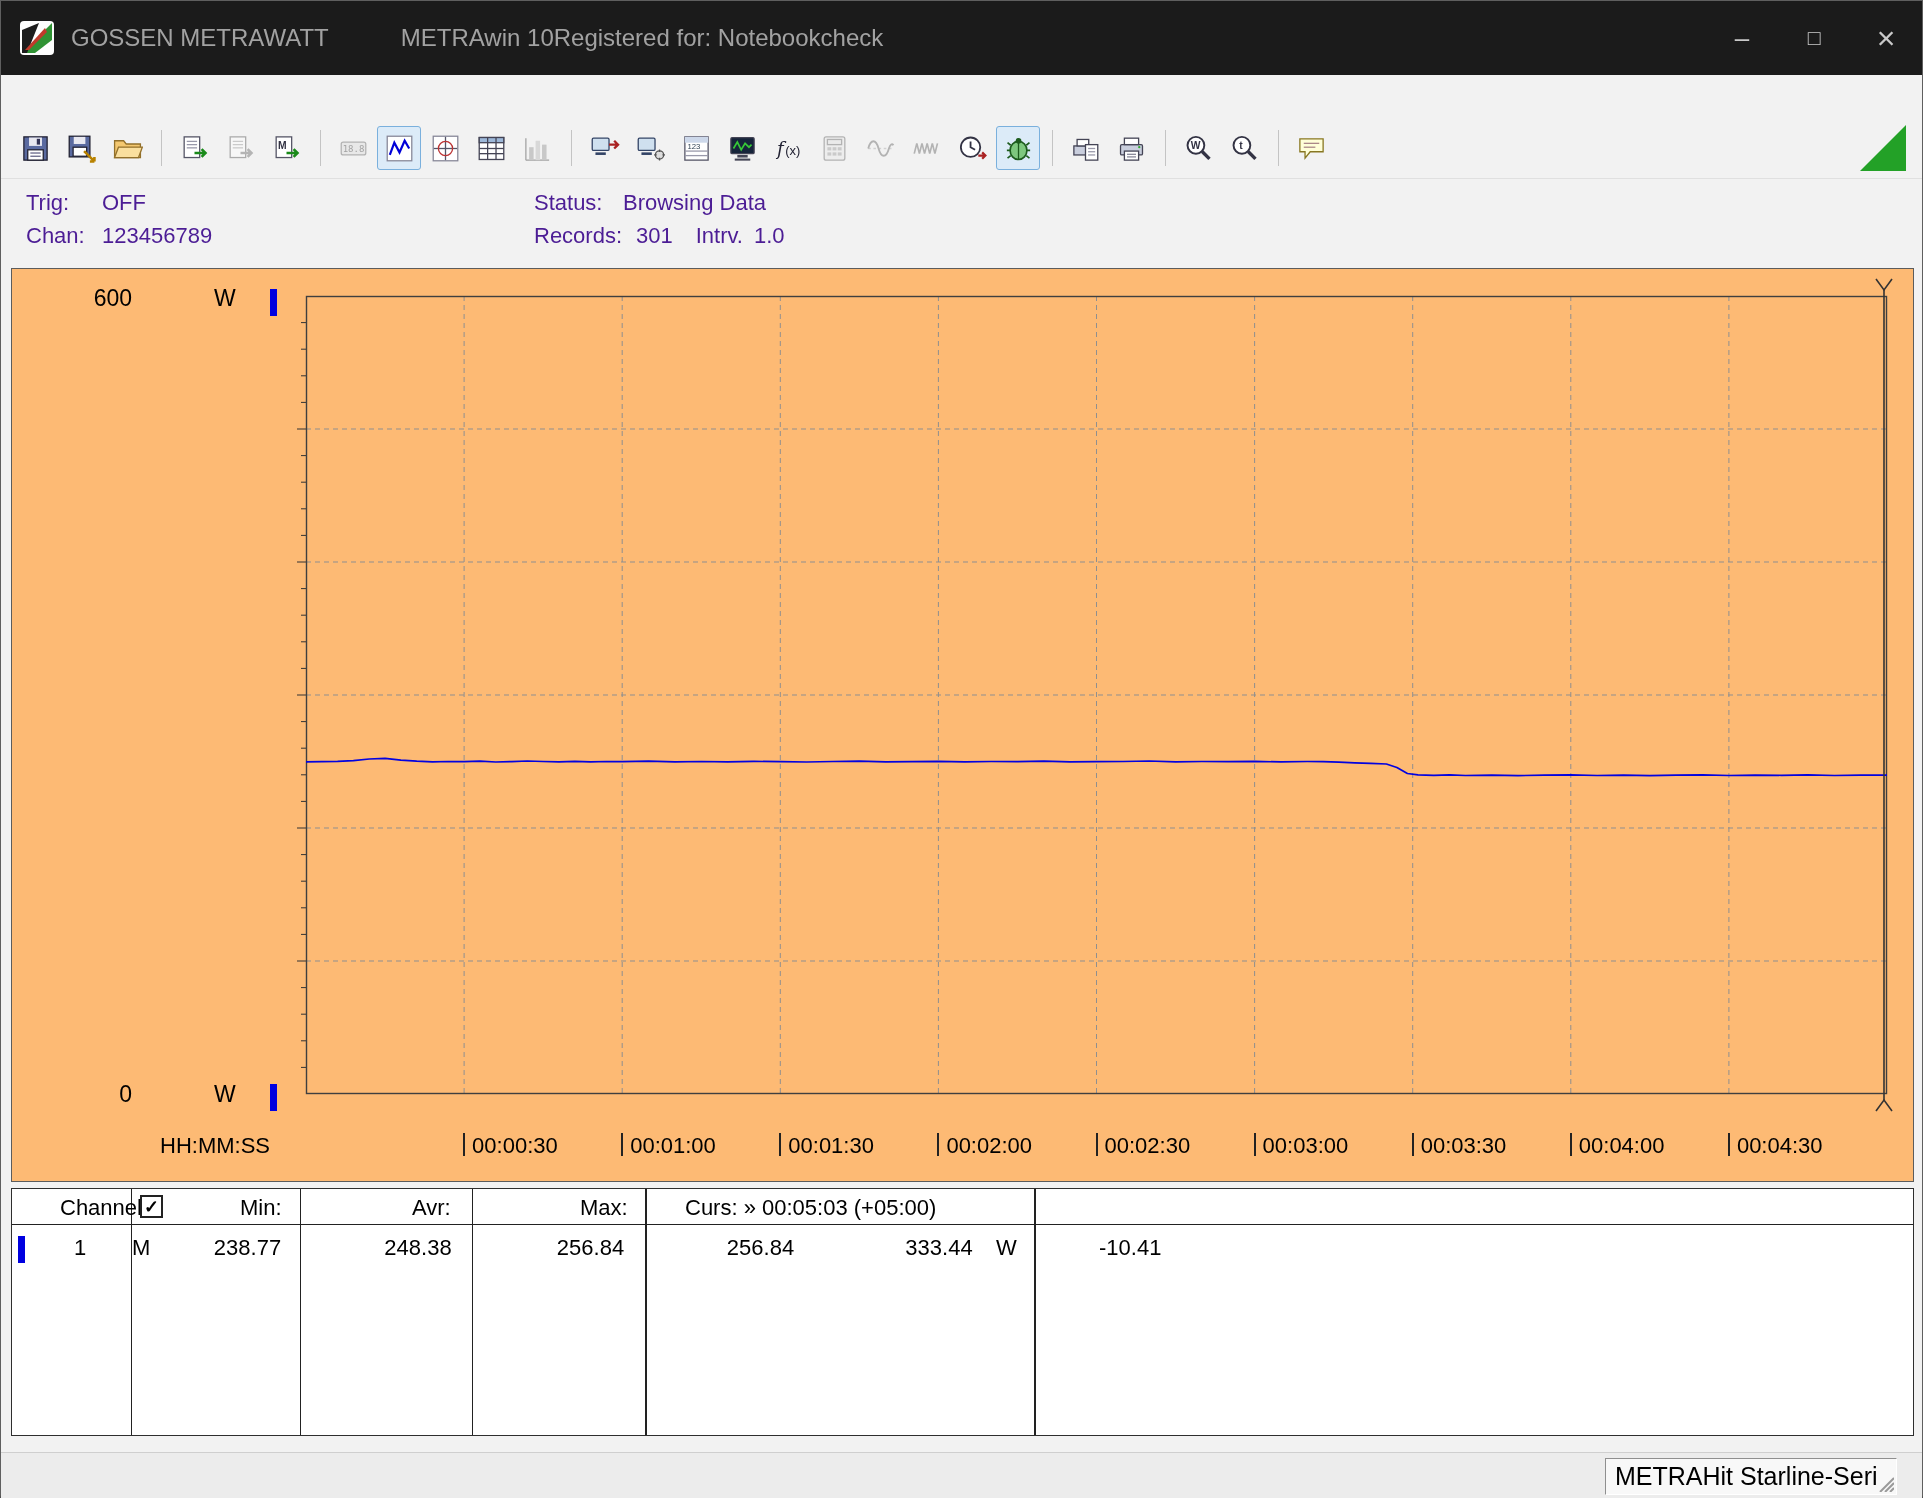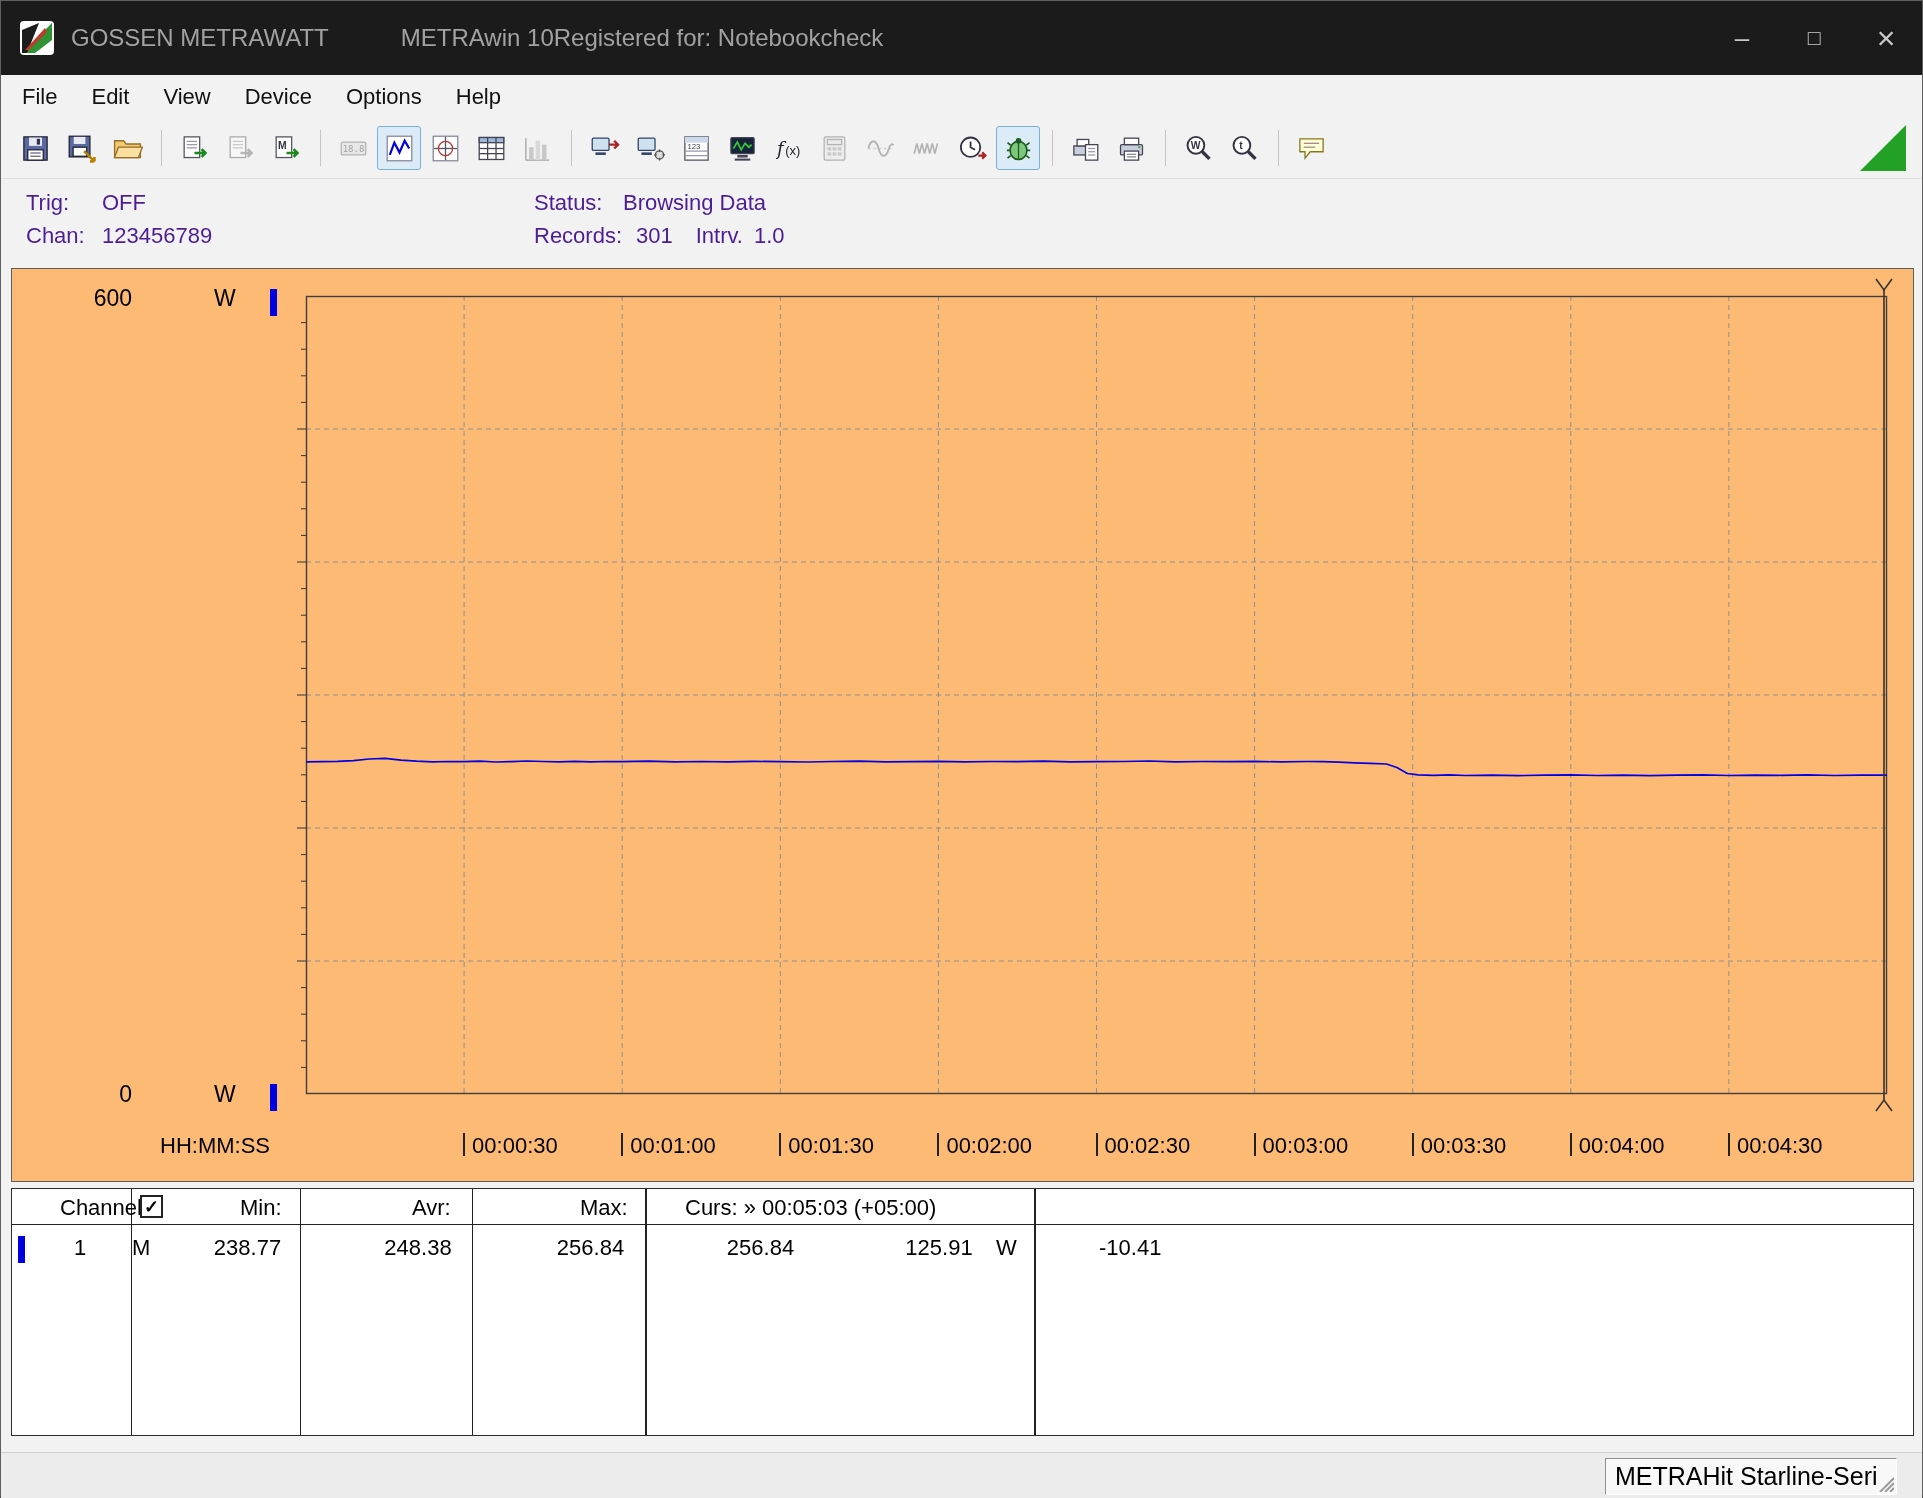--- a/index.html
+++ b/index.html
@@ -86,28 +86,20 @@
     <span class="tb-text t-brand">GOSSEN METRAWATT</span>
     <span class="tb-text t-app">METRAwin 10</span>
     <span class="tb-text t-reg">Registered for: Notebookcheck</span>
     <div class="wincontrols">
       <div class="winbtn">–</div>
       <div class="winbtn max">□</div>
       <div class="winbtn close">×</div>
     </div>
   </div>
 
-  <div class="menubar" id="menubar">
-      <span class="menu-item">File</span>
-      <span class="menu-item">Edit</span>
-      <span class="menu-item">View</span>
-      <span class="menu-item">Device</span>
-      <span class="menu-item">Options</span>
-      <span class="menu-item">Help</span>
-    </div>
 
   <div class="toolbar" id="toolbar">
       <div class="tb-btn">
         <svg viewBox="0 0 24 24">
           <rect x="3" y="3" width="18" height="18" fill="#5a6aa0" stroke="#223"></rect>
           <rect x="7" y="3.5" width="10" height="6.5" fill="#e8e8f0"></rect>
           <rect x="13" y="4.5" width="2.5" height="4.5" fill="#335"></rect>
           <rect x="6" y="13" width="12" height="8" fill="#fff" stroke="#223"></rect>
           <line x1="8" y1="15.5" x2="16" y2="15.5" stroke="#668"></line>
           <line x1="8" y1="18" x2="16" y2="18" stroke="#668"></line>
@@ -435,21 +427,21 @@
     <div class="tp-abs" style="left:536px;top:6px">Max:</div>
     <div class="tp-abs" style="left:641px;top:6px">Curs: » 00:05:03 (+05:00)</div>
 
     <div class="rowmark" style="background: rgb(0, 0, 224);"></div>
     <div class="tp-abs" style="left:30px;top:46px">1</div>
     <div class="tp-abs" style="left:88px;top:46px">M</div>
     <div class="tp-abs cellc" style="left:119px;top:46px;width:169px">238.77</div>
     <div class="tp-abs cellc" style="left:288px;top:46px;width:172px">248.38</div>
     <div class="tp-abs cellc" style="left:460px;top:46px;width:173px">256.84</div>
     <div class="tp-abs cellc" style="left:633px;top:46px;width:167px">256.84</div>
-    <div class="tp-abs cellc" style="left:810px;top:46px;width:170px">125.91</div>
+    <div class="tp-abs cellc" style="left:810px;top:46px;width:170px">333.44</div>
     <div class="tp-abs" style="left:952px;top:46px">W</div>
     <div class="tp-abs" style="left:1055px;top:46px">-10.41</div>
   </div>
 
   <div class="bottombar">
     <div class="devbox">
       <span>METRAHit Starline-Seri</span>
       <svg class="grip" viewBox="0 0 18 18">
         <line x1="4" y1="18" x2="18" y2="4" stroke="#9a9a9a" stroke-width="2"></line>
         <line x1="9" y1="18" x2="18" y2="9" stroke="#9a9a9a" stroke-width="2"></line>

